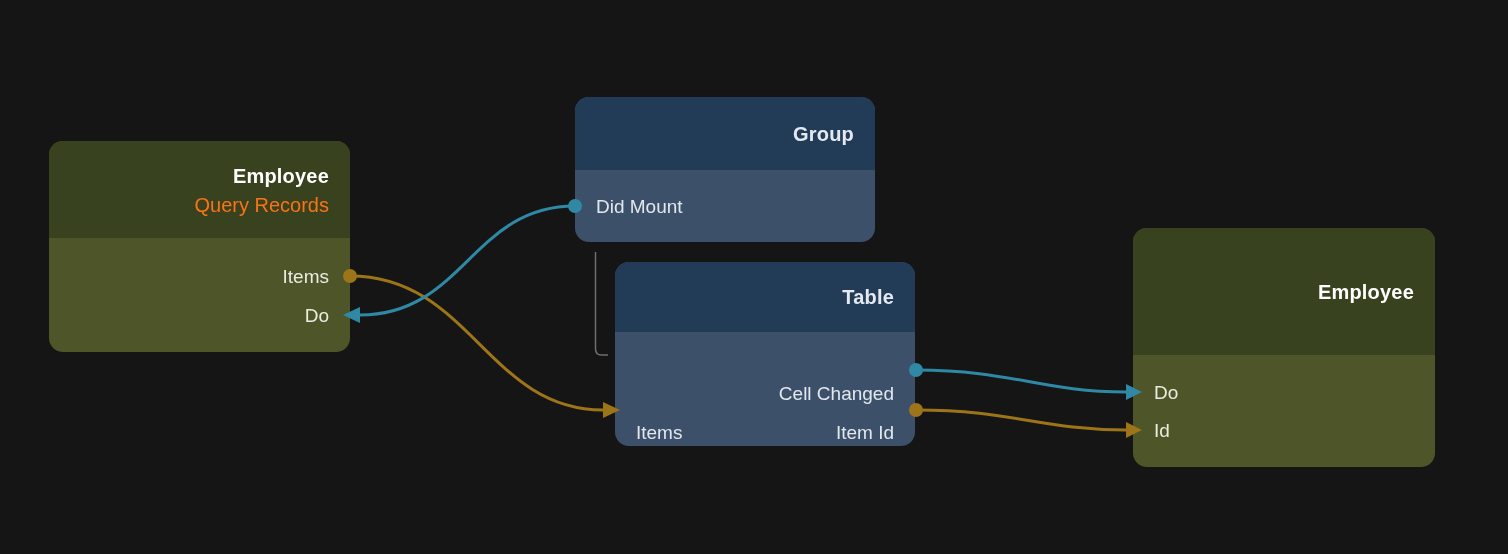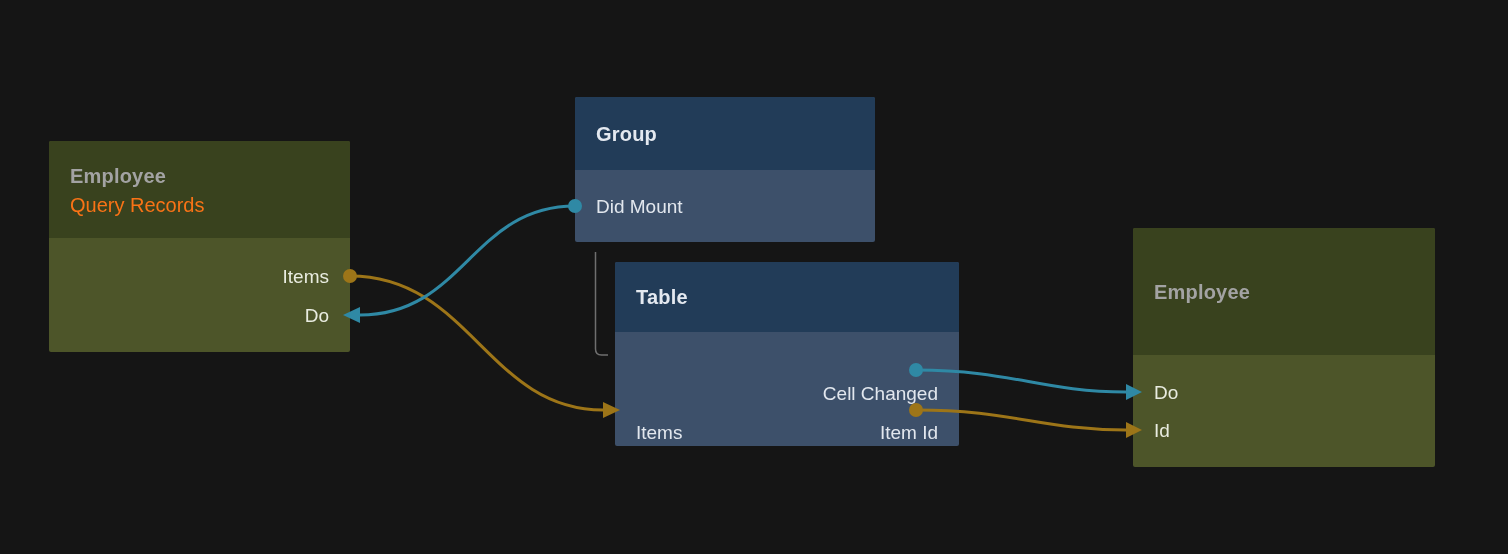--- a/index.html
+++ b/index.html
@@ -10,22 +10,23 @@
   }
   .canvas {
     position: relative;
     width: 1508px;
     height: 554px;
     background: #151515;
     overflow: hidden;
   }
   .node {
     position: absolute;
-    border-radius: 2px;
+    border-radius: 14px;
     overflow: hidden;
+    text-align: right;
   }
   .node-header {
     display: flex;
     flex-direction: column;
     justify-content: center;
     padding: 0 21px;
     box-sizing: border-box;
   }
   .node-title {
     font-size: 20px;
@@ -50,21 +51,21 @@
   .port-row.right { justify-content: flex-end; }
   .port-row.left  { justify-content: flex-start; }
   .port-row.both  { justify-content: space-between; }
   .port-label {
     font-size: 19px;
     line-height: 19px;
   }
   
   .olive { background: #4d5529; }
   .olive .node-header { background: #39421e; }
-  .olive .node-title { color: #a3a3a3; }
+  .olive .node-title { color: #ffffff; }
   .olive .node-subtitle { color: #f97316; }
   .olive .port-label { color: #e9ece0; }
   
   .navy { background: #3d506a; }
   .navy .node-header { background: #223c58; }
   .navy .node-title { color: #e4e9f0; }
   .navy .port-label { color: #e2e7ee; }
 
   .subtitle-wrap { max-width: 165px; }
 
@@ -108,21 +109,21 @@
     <div class="node-header" style="height:73px;">
       <div class="node-title">Group</div>
     </div>
     <div class="node-body" style="height:77px; padding-top:17px;">
       <div class="port-row left" style="height:39px;">
         <span class="port-label">Did Mount</span>
       </div>
     </div>
   </div>
 
-  <div class="node navy" style="left:615px; top:262px; width:344px; height:184px;">
+  <div class="node navy" style="left:615px; top:262px; width:300px; height:184px;">
     <div class="node-header" style="height:70px;">
       <div class="node-title">Table</div>
     </div>
     <div class="node-body" style="height:114px; padding-top:19px;margin-top:23px;">
       <div class="port-row right" style="height:39px;">
         <span class="port-label">Cell Changed</span>
       </div>
       <div class="port-row both" style="height:39px;">
         <span class="port-label">Items</span>
         <span class="port-label">Item Id</span>

